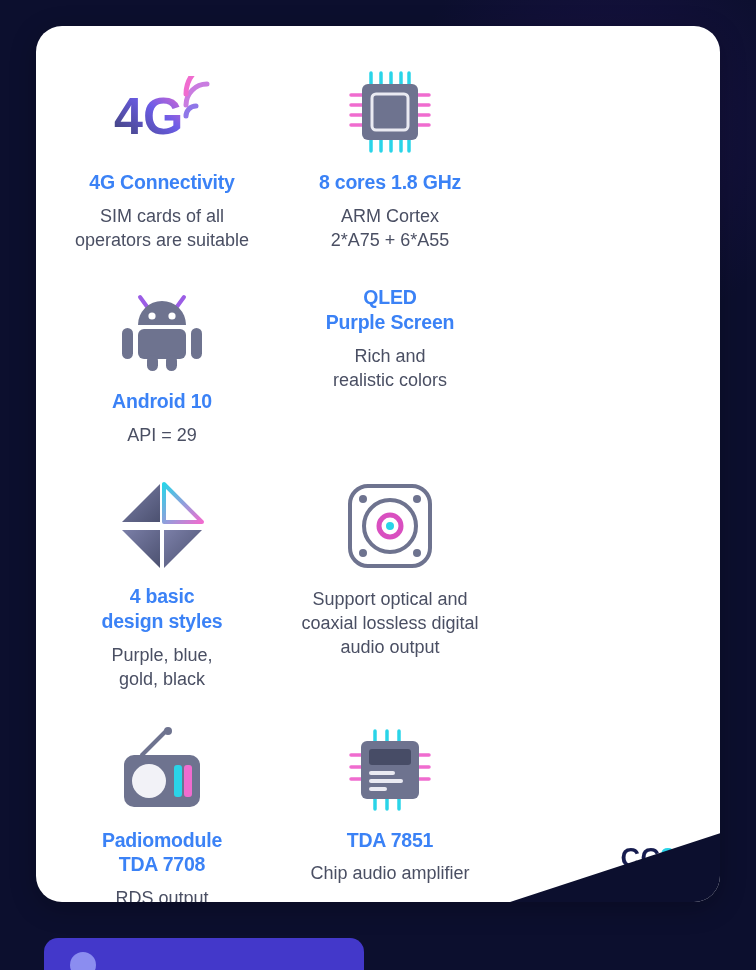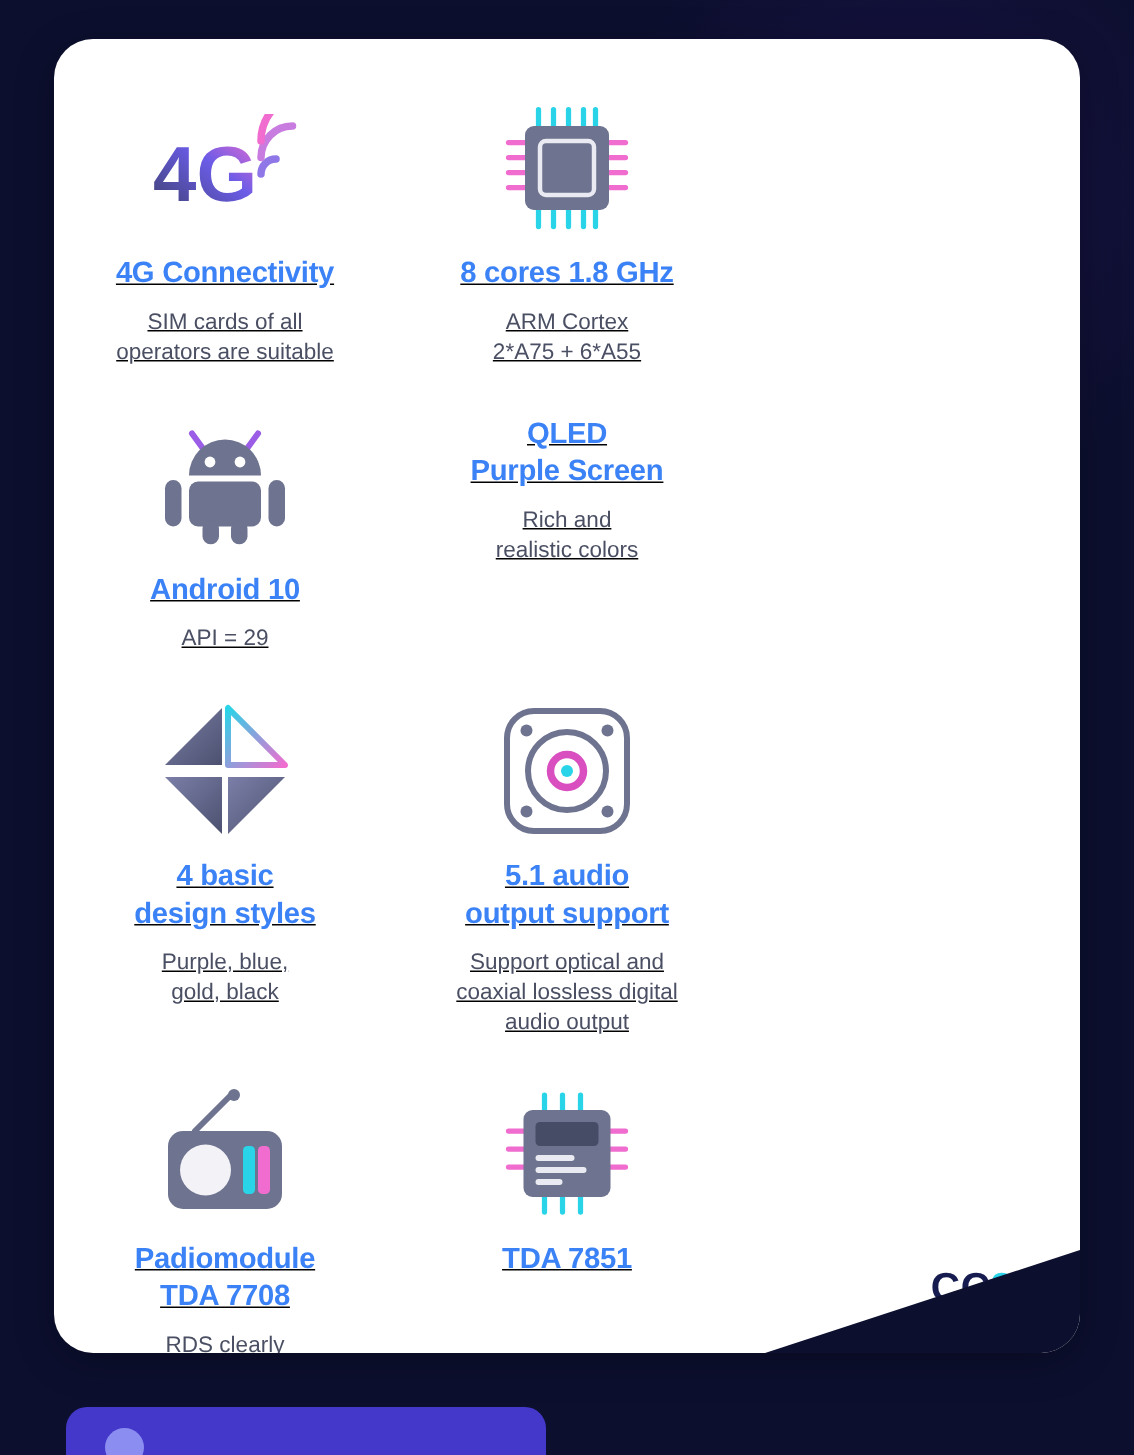--- a/index.html
+++ b/index.html
@@ -46,26 +46,25 @@
     position: absolute;
     right: -1px;
     bottom: -1px;
     width: 214px;
     height: 70px;
     background: #0c0f2e;
     clip-path: polygon(0% 100%, 100% 100%, 100% 0%);
   }
   .grid {
     position: absolute;
-    left: 0;
+    left: 12px;
     top: 34px;
     width: 628px;
     display: flex;
     flex-wrap: wrap;
-    text-decoration: underline;
   }
   .cell {
     width: 228px;
     box-sizing: border-box;
     padding: 0 10px;
     text-align: center;
     margin-bottom: 26px;
   }
   .icon-wrap {
     height: 104px;
@@ -75,21 +74,21 @@
   }
   .title {
     font-size: 19.5px;
     font-weight: bold;
     color: #3b82f6;
     line-height: 1.28;
     margin-top: 6px;
     letter-spacing: -0.2px;
   }
   .subtitle {
-    font-size: 15px;
+    font-size: 18px;
     color: #4a4f63;
     line-height: 1.33;
     margin-top: 10px;
   }
   .brand {
     position: absolute;
     right: 44px;
     bottom: 28px;
     font-size: 27px;
     font-weight: bold;
@@ -242,41 +241,39 @@
             <rect x="3" y="3" width="80" height="80" rx="18" fill="none" stroke="#6e738f" stroke-width="4"></rect>
             <circle cx="43" cy="43" r="26" fill="none" stroke="#6e738f" stroke-width="4"></circle>
             <circle cx="43" cy="43" r="11" fill="none" stroke="#d94fc0" stroke-width="5"></circle>
             <circle cx="43" cy="43" r="4" fill="#2ad4e8"></circle>
             <circle cx="16" cy="16" r="4" fill="#6e738f"></circle>
             <circle cx="70" cy="16" r="4" fill="#6e738f"></circle>
             <circle cx="16" cy="70" r="4" fill="#6e738f"></circle>
             <circle cx="70" cy="70" r="4" fill="#6e738f"></circle>
           </svg>
         </div>
-        <div class="title" style="white-space:pre-line">5.1 audio
-output support</div>
         <div class="subtitle" style="white-space:pre-line">Support optical and
 coaxial lossless digital
 audio output</div>
       </div>
 
       <div class="cell">
         <div class="icon-wrap">
           <svg width="92" height="86" viewBox="0 0 92 86">
             <line x1="26" y1="28" x2="50" y2="4" stroke="#6e738f" stroke-width="4" stroke-linecap="round"></line>
             <circle cx="52" cy="4" r="4" fill="#6e738f"></circle>
             <rect x="8" y="28" width="76" height="52" rx="10" fill="#6e738f"></rect>
             <circle cx="33" cy="54" r="17" fill="#f2f2f7"></circle>
             <rect x="58" y="38" width="8" height="32" rx="3" fill="#2ad4e8"></rect>
             <rect x="68" y="38" width="8" height="32" rx="3" fill="#f06ccf"></rect>
           </svg>
         </div>
         <div class="title" style="white-space:pre-line">Padiomodule
 TDA 7708</div>
-        <div class="subtitle" style="white-space:pre-line">RDS clearly</div>
+        <div class="subtitle" style="white-space:pre-line">RDS output</div>
       </div>
 
       <div class="cell">
         <div class="icon-wrap">
           <svg width="86" height="86" viewBox="0 0 86 86">
             <g stroke="#2ad4e8" stroke-width="3.5" stroke-linecap="round">
               <line x1="28" y1="4" x2="28" y2="14"></line>
                 <line x1="40" y1="4" x2="40" y2="14"></line>
               <line x1="52" y1="4" x2="52" y2="14"></line>
               <line x1="28" y1="72" x2="28" y2="82"></line>
@@ -292,20 +289,21 @@
               <line x1="72" y1="52" x2="82" y2="52"></line>
             </g>
             <rect x="14" y="14" width="58" height="58" rx="6" fill="#6e738f"></rect>
             <rect x="22" y="22" width="42" height="16" rx="3" fill="#474c66"></rect>
             <rect x="22" y="44" width="26" height="4" rx="2" fill="#eaeaf2"></rect>
             <rect x="22" y="52" width="34" height="4" rx="2" fill="#eaeaf2"></rect>
             <rect x="22" y="60" width="18" height="4" rx="2" fill="#eaeaf2"></rect>
           </svg>
         </div>
         <div class="title" style="white-space:pre-line">TDA 7851</div>
+        <div class="subtitle" style="white-space:pre-line">Chip audio amplifier</div>
       </div>
 
     </div>
 
     <div class="brand">
       <span class="cc">CC</span><span class="three">3</span>
     </div>
 
     <div class="card-notch"></div>
   </div>

